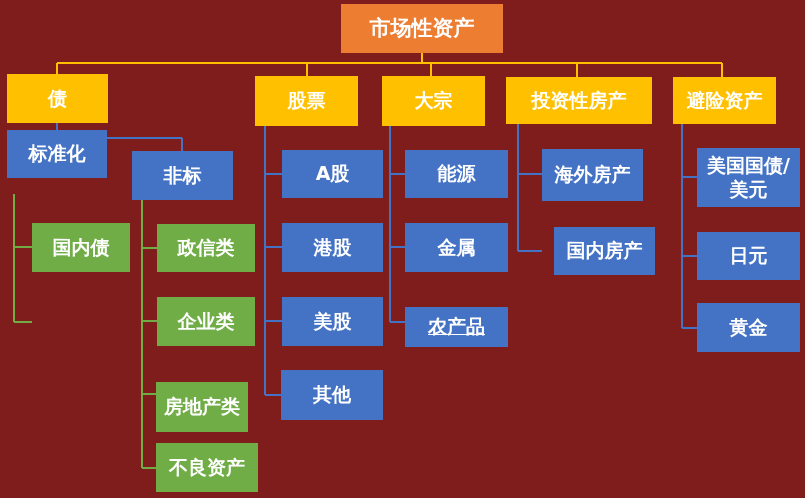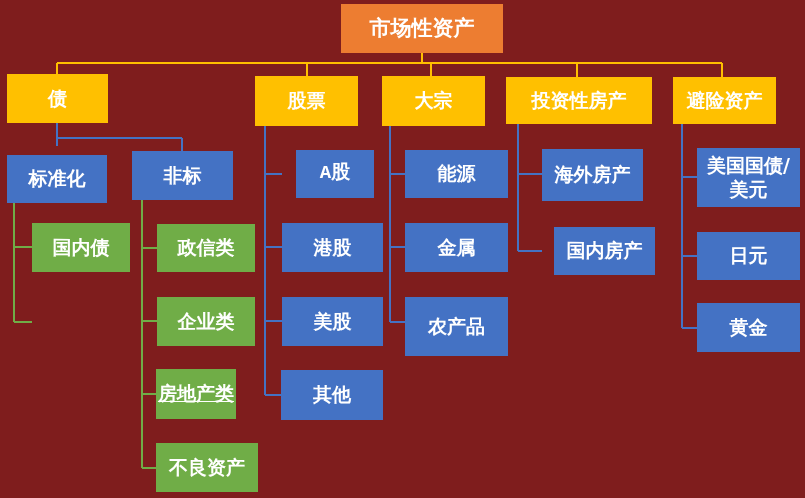--- a/index.html
+++ b/index.html
@@ -96,38 +96,38 @@
       <path d="M682,124 V328"></path>
       <path d="M682,177 H697"></path>
       <path d="M682,256 H697"></path>
       <path d="M682,328 H697"></path>
     </g>
   </svg>
 
   <div class="node root" style="left:341px; top:4px; width:162px; height:49px;">市场性资产</div>
 
   <div class="node yellow" style="left:7px; top:74px; width:101px; height:49px;">债</div>
-  <div class="node blue" style="left:7px; top:155px; width:100px; height:48px;">标准化</div>
+  <div class="node blue" style="left:7px; top:130px; width:100px; height:48px;">标准化</div>
   <div class="node blue" style="left:132px; top:151px; width:101px; height:49px;">非标</div>
   <div class="node green" style="left:32px; top:223px; width:98px; height:49px;">国内债</div>
   <div class="node green" style="left:157px; top:224px; width:98px; height:48px;">政信类</div>
   <div class="node green" style="left:157px; top:297px; width:98px; height:49px;">企业类</div>
-  <div class="node green" style="left:156px; top:369px; width:80px; height:50px;text-decoration:underline;">房地产类</div>
+  <div class="node green" style="left:156px; top:382px; width:92px; height:50px;">房地产类</div>
   <div class="node green" style="left:156px; top:443px; width:102px; height:49px;">不良资产</div>
 
   <div class="node yellow" style="left:255px; top:76px; width:103px; height:50px;">股票</div>
-  <div class="node blue" style="left:296px; top:150px; width:78px; height:48px;font-family:Liberation Mono, monospace;">A股</div>
+  <div class="node blue" style="left:282px; top:150px; width:101px; height:48px;">A股</div>
   <div class="node blue" style="left:282px; top:223px; width:101px; height:49px;">港股</div>
   <div class="node blue" style="left:282px; top:297px; width:101px; height:49px;">美股</div>
   <div class="node blue" style="left:281px; top:370px; width:102px; height:50px;">其他</div>
 
   <div class="node yellow" style="left:382px; top:76px; width:103px; height:50px;">大宗</div>
   <div class="node blue" style="left:405px; top:150px; width:103px; height:48px;">能源</div>
   <div class="node blue" style="left:405px; top:223px; width:103px; height:49px;">金属</div>
-  <div class="node blue" style="left:405px; top:297px; width:103px; height:59px;">农产品</div>
+  <div class="node blue" style="left:405px; top:307px; width:103px; height:40px;text-decoration:underline;">农产品</div>
 
   <div class="node yellow" style="left:506px; top:77px; width:146px; height:47px;">投资性房产</div>
   <div class="node blue" style="left:542px; top:149px; width:101px; height:52px;">海外房产</div>
   <div class="node blue" style="left:554px; top:227px; width:101px; height:48px;">国内房产</div>
 
   <div class="node yellow" style="left:673px; top:77px; width:103px; height:47px;">避险资产</div>
   <div class="node blue" style="left:697px; top:148px; width:103px; height:59px;">美国国债/美元</div>
   <div class="node blue" style="left:697px; top:232px; width:103px; height:48px;">日元</div>
   <div class="node blue" style="left:697px; top:303px; width:103px; height:49px;">黄金</div>
 

